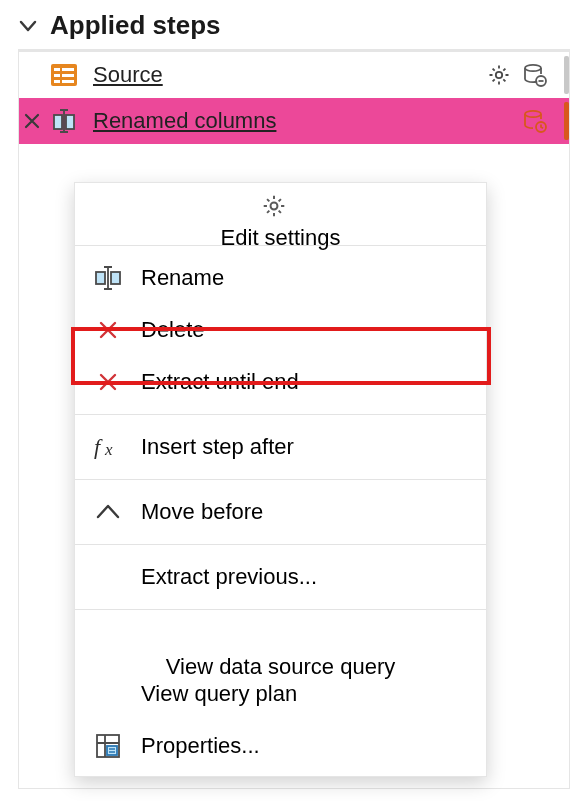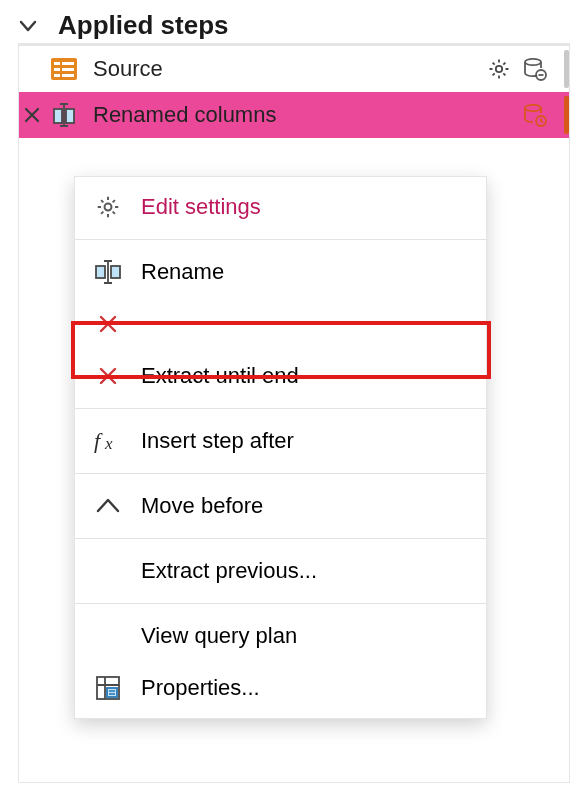--- a/index.html
+++ b/index.html
@@ -10,25 +10,24 @@
     color: #222;
     background: #fff;
     width: 581px;
     height: 801px;
     overflow: hidden;
   }
 
   .header {
     display: flex;
     align-items: center;
-    padding: 10px 16px 2px 18px;
+    padding: 10px 16px 8px 18px;
     font-size: 26px;
     font-weight: 600;
     color: #1a1a1a;
-    gap: 8px;
   }
   .header .chev { margin-right: 12px; }
 
   .panel {
     margin-left: 18px;
     border: 1px solid #e5e5e5;
     border-top: 3px solid #e5e5e5;
     width: 552px;
     height: 740px;
     position: relative;
@@ -37,20 +36,21 @@
 
   .step {
     display: flex;
     align-items: center;
     height: 46px;
     padding-left: 28px;
     padding-right: 20px;
     font-size: 22px;
     color: #222;
     position: relative;
+    text-decoration: underline;
   }
   .step .xbox {
     position: absolute;
     left: 2px;
     top: 50%;
     transform: translateY(-50%);
     width: 22px; height: 22px;
     display: flex; align-items: center; justify-content: center;
     color: #3a3a3a;
   }
@@ -87,21 +87,21 @@
     font-size: 22px;
   }
   .menu .item {
     display: flex;
     align-items: center;
     height: 52px;
     padding: 0 14px;
     color: #000000;
     position: relative;
   }
-  .menu .item.disabled { color: #be185d; }
+  .menu .item.disabled { color: #000000; flex-direction: column; }
   .menu .item .micon {
     width: 38px; height: 38px;
     margin-right: 14px;
     display: flex; align-items: center; justify-content: center;
     flex: 0 0 auto;
   }
   .menu .item .mlabel { flex: 1 1 auto; white-space: nowrap; }
   .menu .sep {
     height: 1px;
     margin: 6px 0;
@@ -218,20 +218,21 @@
       </span>
       <span class="mlabel">Rename</span>
     </div>
 
     <div class="item">
       <span class="micon">
         <svg width="24" height="24" viewBox="0 0 24 24">
             <path d="M5 5 L19 19 M19 5 L5 19" stroke="#d13438" stroke-width="2.4" stroke-linecap="round"></path>
           </svg>
       </span>
+      <span class="mlabel">Delete</span>
     </div>
 
     <div class="item">
       <span class="micon">
         <svg width="24" height="24" viewBox="0 0 24 24">
             <path d="M5 5 L19 19 M19 5 L5 19" stroke="#d13438" stroke-width="2.4" stroke-linecap="round"></path>
           </svg>
       </span>
       <span class="mlabel">Extract until end</span>
     </div>
@@ -258,20 +259,24 @@
     </div>
 
     <div class="sep"></div>
 
     <div class="item">
       <span class="micon"></span>
       <span class="mlabel">Extract previous...</span>
     </div>
     <div class="sep"></div>
 
+    <div class="item disabled">
+      <span class="micon"></span>
+      <span class="mlabel">View data source query</span>
+    </div>
 
     <div class="item">
       <span class="micon"></span>
       <span class="mlabel">View query plan</span>
     </div>
 
     <div class="item">
       <span class="micon">
         <svg width="28" height="28" viewBox="0 0 28 28" fill="none" stroke="#4a4a4a" stroke-width="1.8">
           <rect x="3" y="3" width="22" height="22"></rect>

